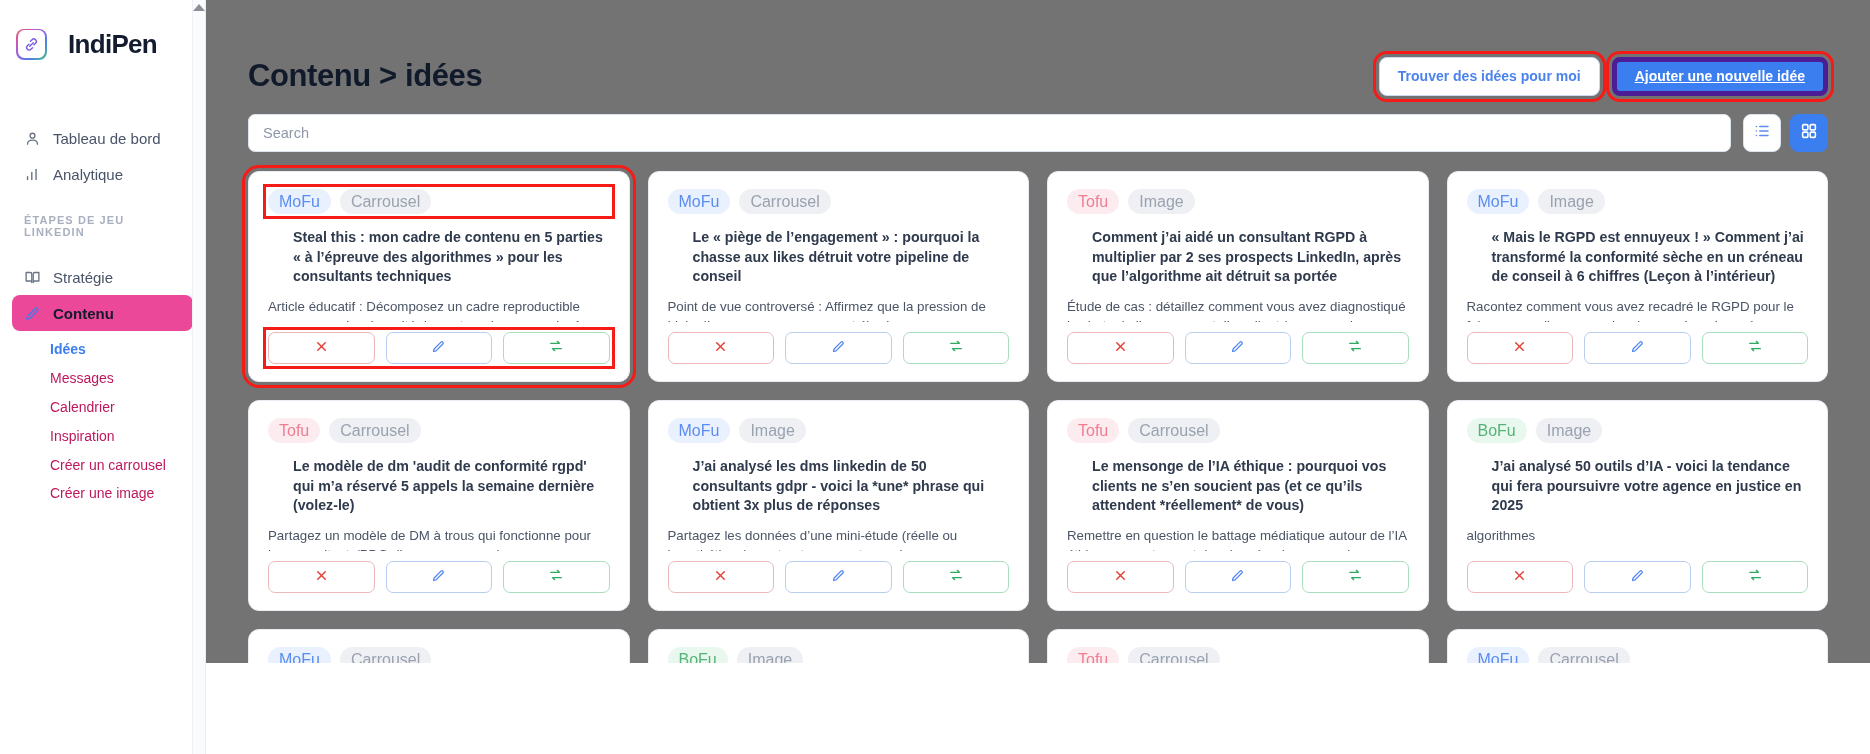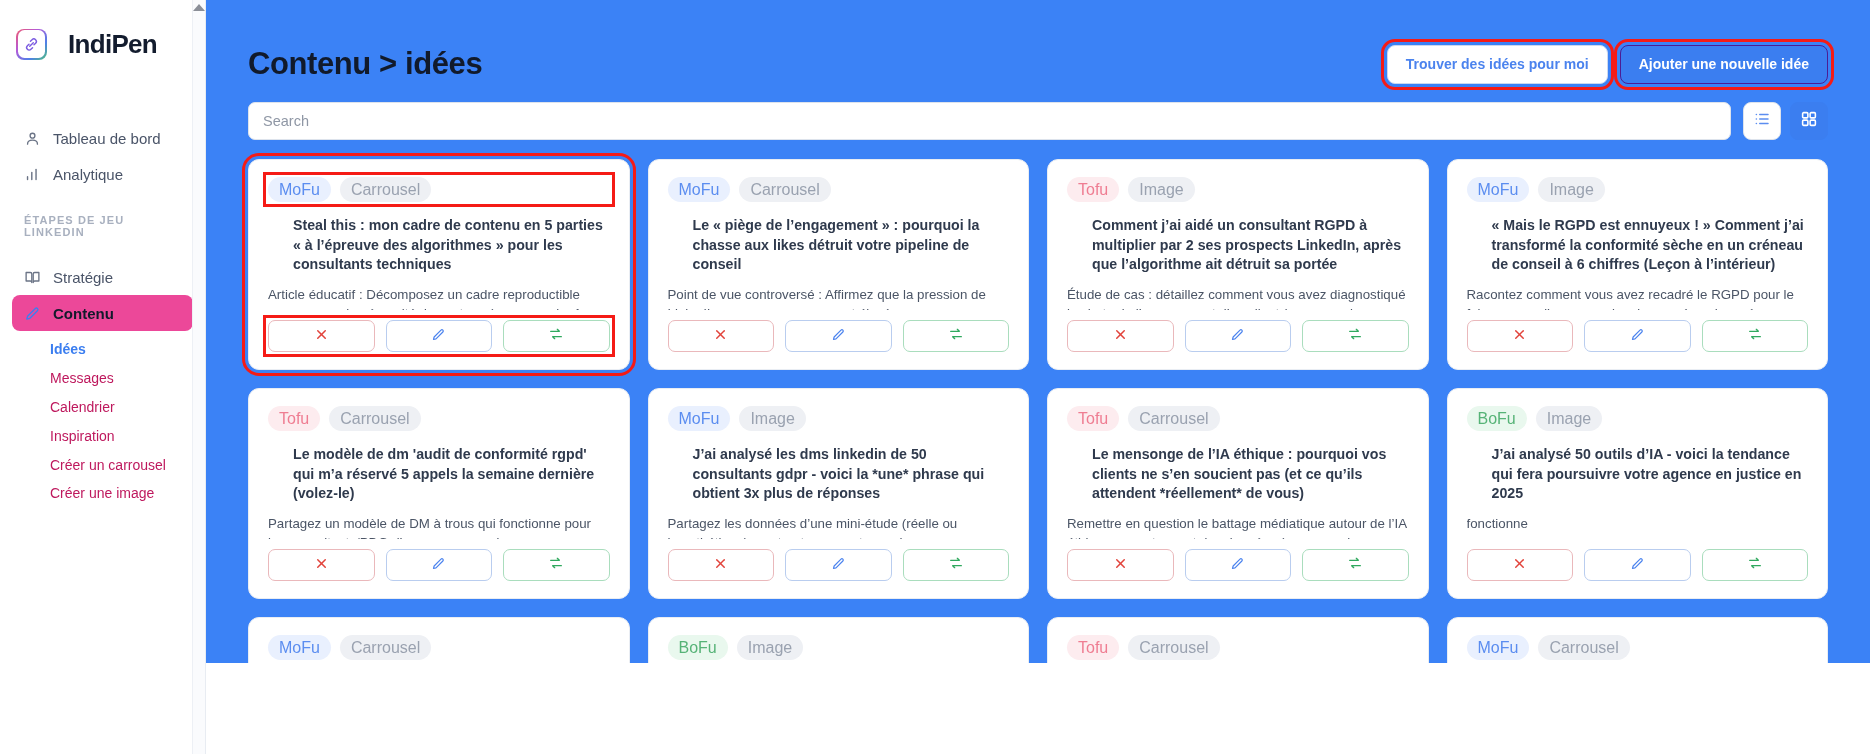--- a/index.html
+++ b/index.html
@@ -56,33 +56,33 @@
     background: #fafbfd; border-left: 1px solid #edf0f5;
   }
   .sb-arrow {
     position: absolute; top: 4px; left: 50%; transform: translateX(-50%);
     width: 0; height: 0; border-left: 6px solid transparent; border-right: 6px solid transparent;
     border-bottom: 7px solid #8b8f98;
   }
 
   
   .main {
-    flex: 1; height: 663px; background: #3b82f6;
-    padding: 0 42px; overflow: hidden; position: relative;
+    flex: 1; height: 663px; background: #737373;
+    padding: 12px 42px; overflow: hidden; position: relative;
   }
   .topbar { display: flex; align-items: center; justify-content: space-between; padding: 32px 0 0 0; height: 96px; }
   .page-title { font-size: 31px; font-weight: 800; color: #111a2b; letter-spacing: -0.4px; }
   .actions { display: flex; align-items: center; gap: 12px; margin-left: 44px; }
   .btn {
     height: 39px; border-radius: 8px; font-size: 14px; font-weight: 700;
     display: flex; align-items: center; justify-content: center;
     padding: 0 18px; cursor: pointer; white-space: nowrap;
   }
   .btn-secondary { background: #ffffff; border: 1px solid #ccd8ef; color: #4b83ee; }
-  .btn-primary { background: #3b7ef0; border: 1px solid #4c1d95; color: #ffffff; }
+  .btn-primary { background: #3b7ef0; border: 5px solid #4c1d95; color: #ffffff; text-decoration: underline; }
   .annot { outline: 3px solid #f51b16; outline-offset: 3px; }
   .annot-tight { outline: 3px solid #f51b16; outline-offset: 2px; }
 
   .toolsrow { display: flex; align-items: center; gap: 12px; margin-top: 6px; }
   .search-wrap { flex: 1; }
   .search-input {
     width: 100%; height: 38px; border: 1px solid #dde3ec; border-radius: 7px;
     background: #ffffff; padding: 0 14px; font-size: 14.5px; color: #2a3344;
     font-family: "Liberation Sans", sans-serif; outline: none;
   }
@@ -492,21 +492,21 @@
       </div>
     </div>
   </div>
 
   <div class="card">
     <div class="badges">
       <span class="badge badge-bofu">BoFu</span>
       <span class="badge badge-type">Image</span>
     </div>
     <div class="card-title">J’ai analysé 50 outils d’IA - voici la tendance qui fera poursuivre votre agence en justice en 2025</div>
-    <div class="card-desc">fonctionne</div>
+    <div class="card-desc">algorithmes</div>
     <div class="card-actions">
       <div class="act act-del">
         <span>
           <svg width="15" height="15" viewBox="0 0 24 24" fill="none" stroke="#e2433b" stroke-width="2.4" stroke-linecap="round">
             <path d="M6 6l12 12"></path>
                   <path d="M18 6L6 18"></path>
           </svg>
         </span>
       </div>
       <div class="act act-edit">

